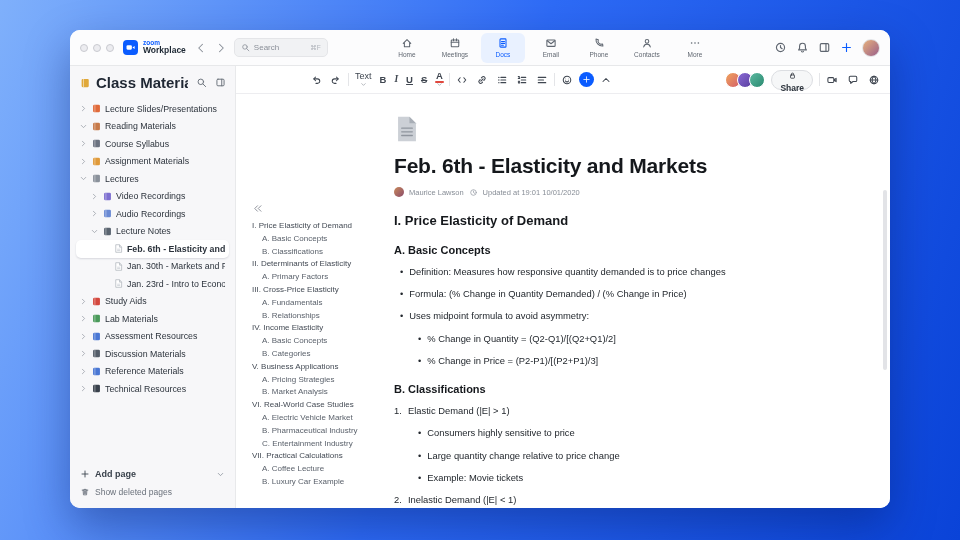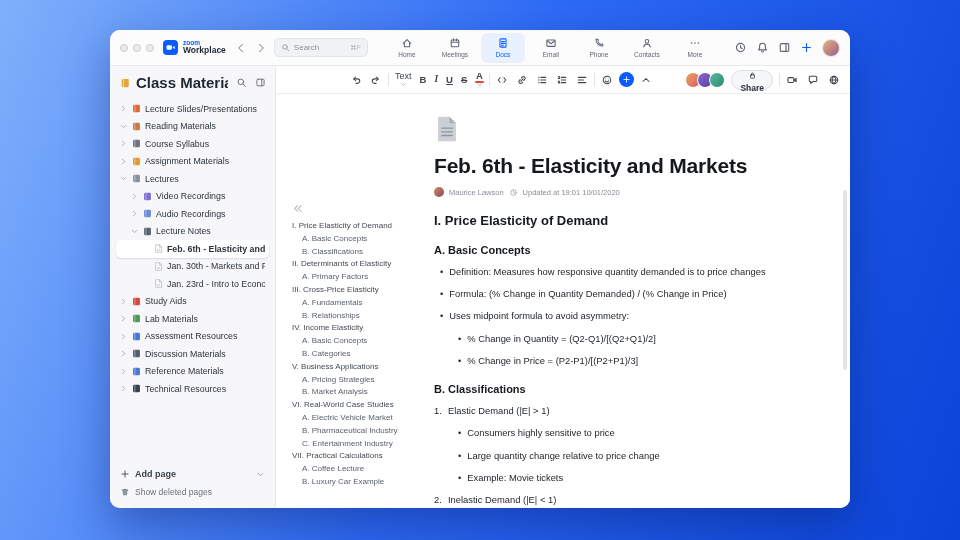--- a/index.html
+++ b/index.html
@@ -5,21 +5,21 @@
   * { box-sizing: border-box; margin: 0; padding: 0; }
   html,body { width:960px; height:540px; overflow:hidden; }
   body {
     font-family:"Liberation Sans","DejaVu Sans",sans-serif;
     background: linear-gradient(110deg,#7fb0fb 0%, #2e6bf6 48%, #0a43d8 100%);
   }
   button { background:none; border:none; font:inherit; color:inherit; display:flex; align-items:center; cursor:default;flex-direction:column; }
   svg { display:block; }
   [data-icon]{ display:inline-flex; align-items:center; justify-content:center; }
 
-  .window { width:740px; height:478px; margin:30px auto 0; background:#fff; border-radius:10px;
+  .window { width:820px; height:478px; margin:30px auto 0; background:#fff; border-radius:10px;
             box-shadow:0 18px 45px rgba(0,20,90,.38); overflow:hidden; display:flex; flex-direction:column; }
 
   
   .titlebar { height:36px; flex:0 0 36px; background:#fcfcfd; border-bottom:1px solid #e7e8ea;
               display:flex; align-items:center; padding:0 10px; gap:6px; }
   .traffic { display:flex; gap:5px; margin-right:3px; }
   .light { width:8px; height:8px; border-radius:50%; background:#ececf0; border:1px solid #c9cad0; }
   .brand { display:flex; align-items:center; gap:5px; margin-right:2px; }
   .brand-logo { width:15px; height:15px; border-radius:4px; background:#0b5cff; display:flex; align-items:center; justify-content:center; }
   .brand-logo svg { width:11px; height:11px; }

